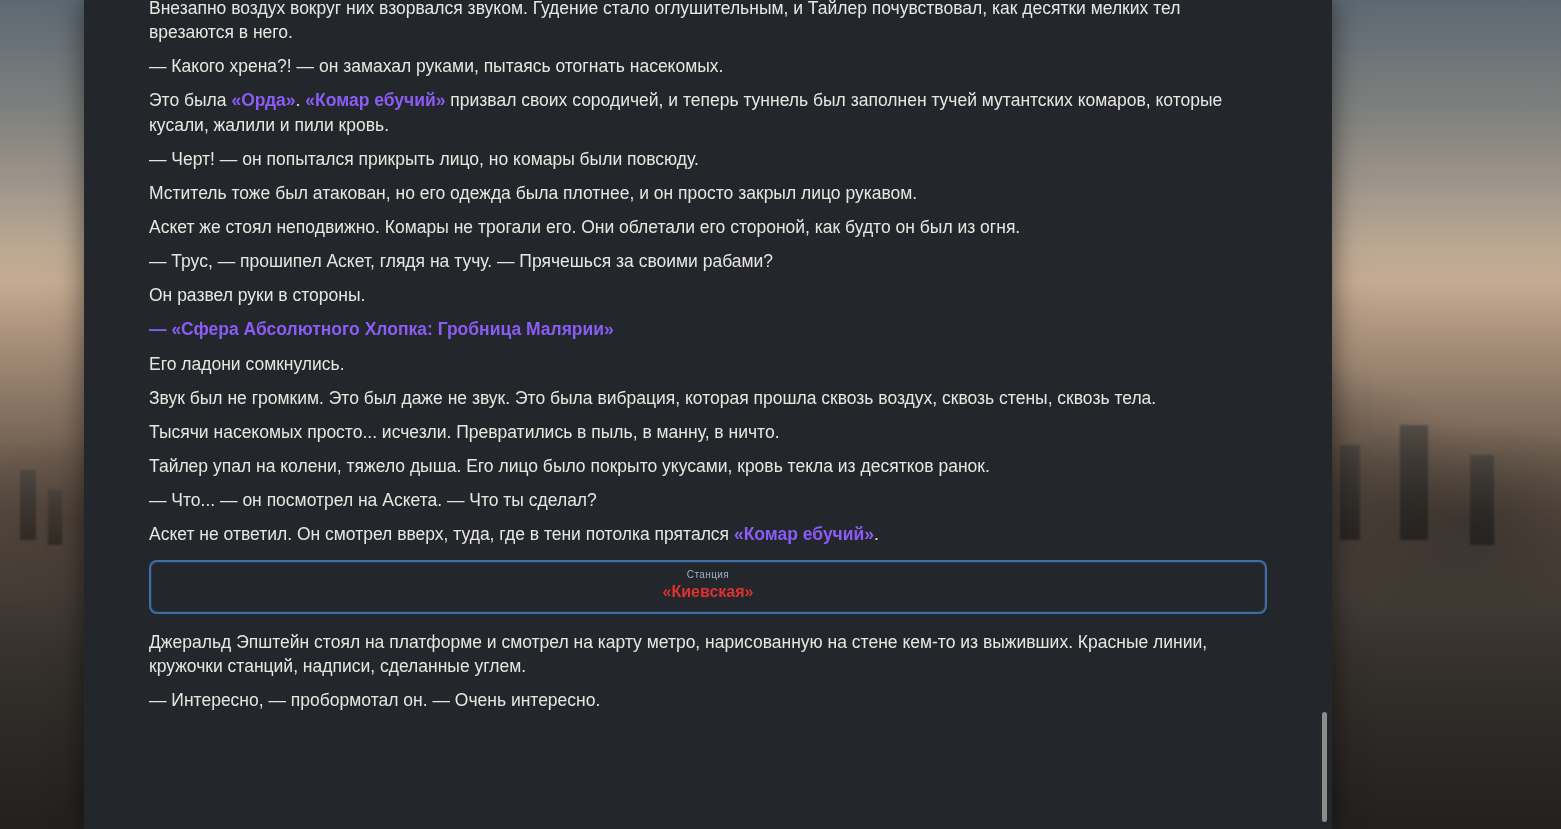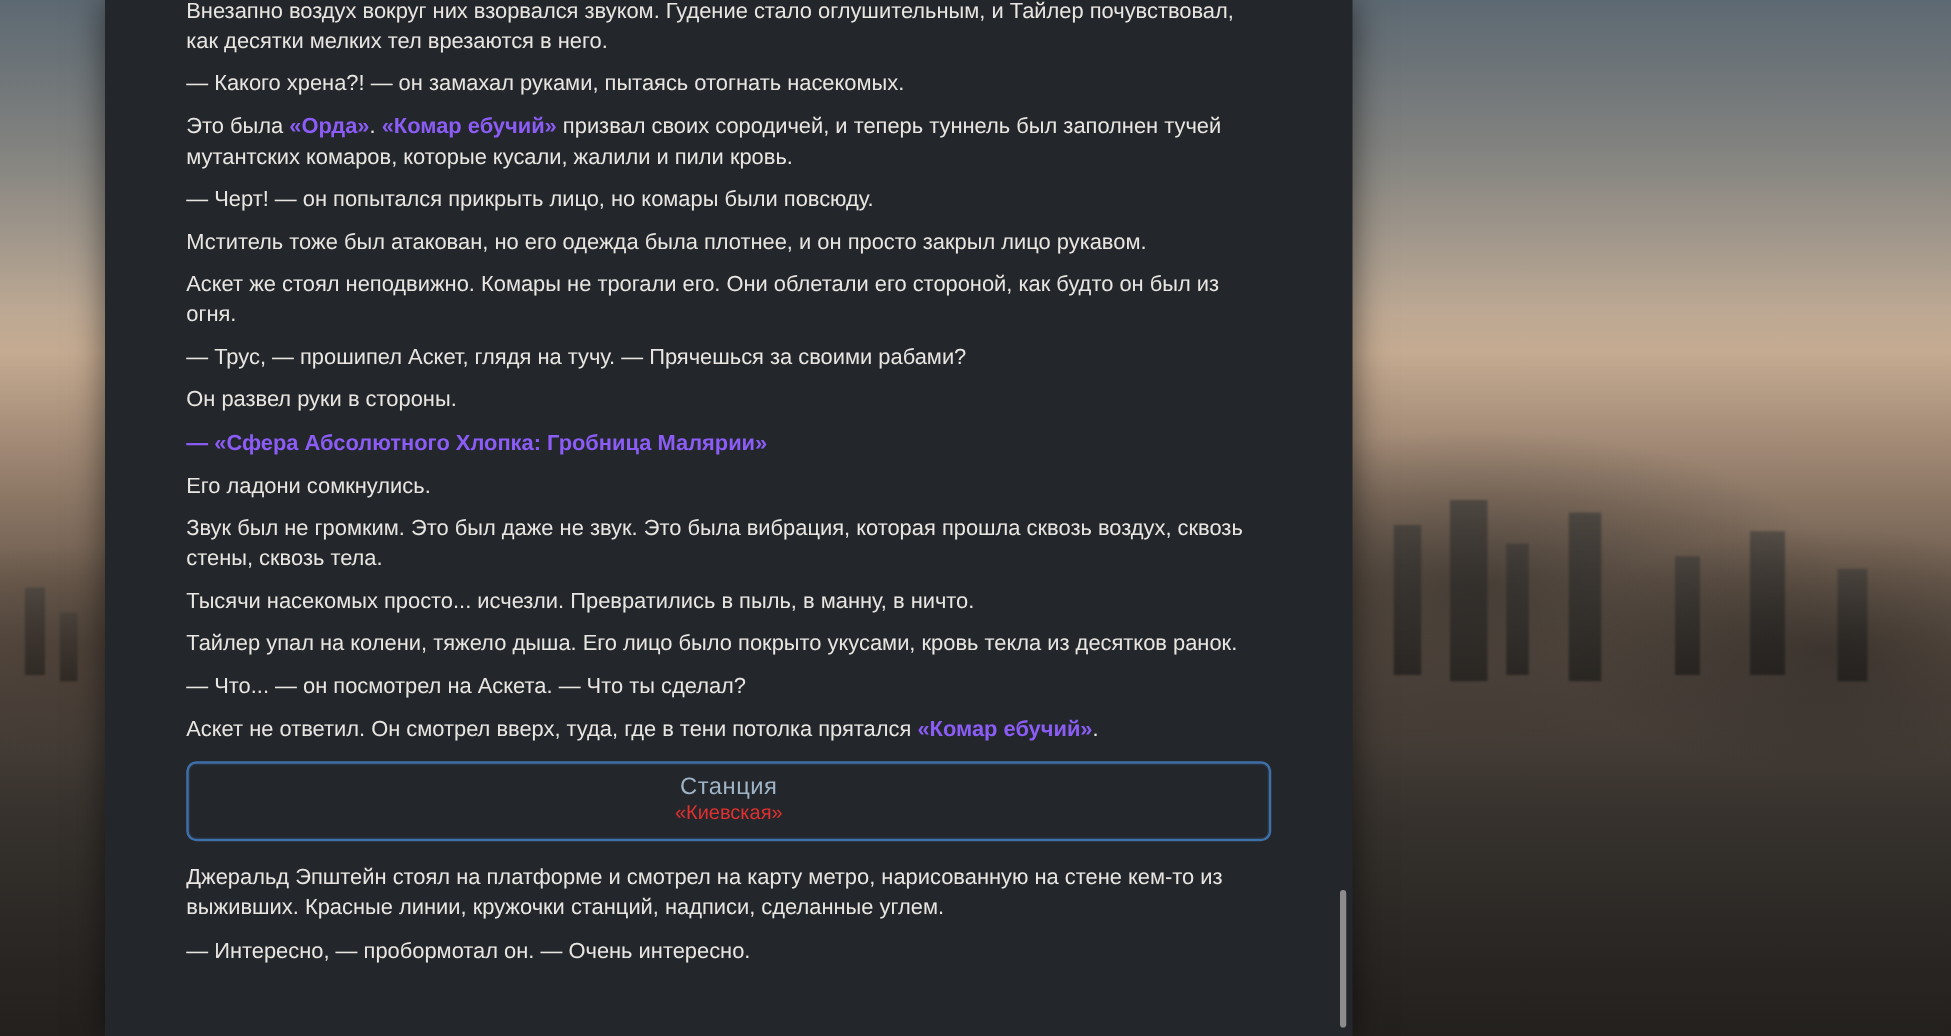--- a/index.html
+++ b/index.html
@@ -42,21 +42,21 @@
     position:absolute;
     background:linear-gradient(to bottom, rgba(90,84,78,.85), rgba(48,44,40,.95));
     filter: blur(1px);
   }
 
   
   #reader {
     position: absolute;
     left: 84px;
     top: 0;
-    width: 998px;
+    width: 1248px;
     height: 829px;
     background: #23272b;
     box-shadow: 0 0 26px rgba(0,0,0,.55);
     overflow: hidden;
   }
   #content {
     padding: 0 65px 0 65px;
     color: #e9e6e2;
     font-size: 17.5px;
     line-height: 1.38;
@@ -72,28 +72,28 @@
     border: 2px solid #3f6fa8;
     border-radius: 8px;
     margin: 14px 0 16px 0;
     padding: 7px 0 9px 0;
     text-align: center;
     background: #23272b;
     box-shadow: 0 0 0 1px rgba(63,111,168,.2) inset;
   }
   .station-label {
     color: #9fb3c6;
-    font-size: 19px;
+    font-size: 10px;
     letter-spacing: .4px;
     line-height: 1.25;
   }
   .station-name {
     color: #e03030;
     font-size: 16px;
-    font-weight: 400;
+    font-weight: 700;
     line-height: 1.3;
   }
 
   
   #scrollbar-track {
     position: absolute;
     right: 2px;
     top: 0;
     width: 9px;
     height: 829px;

